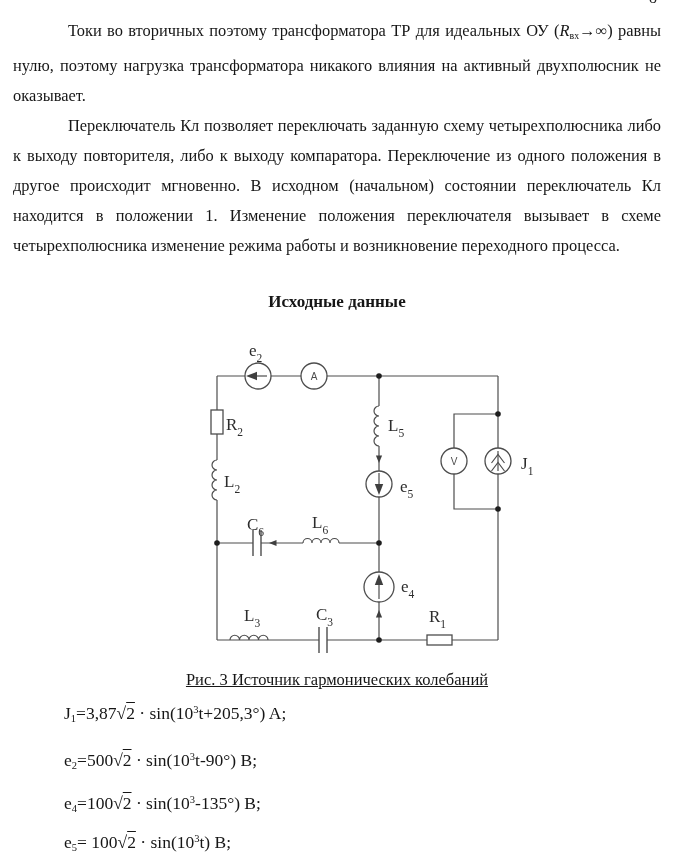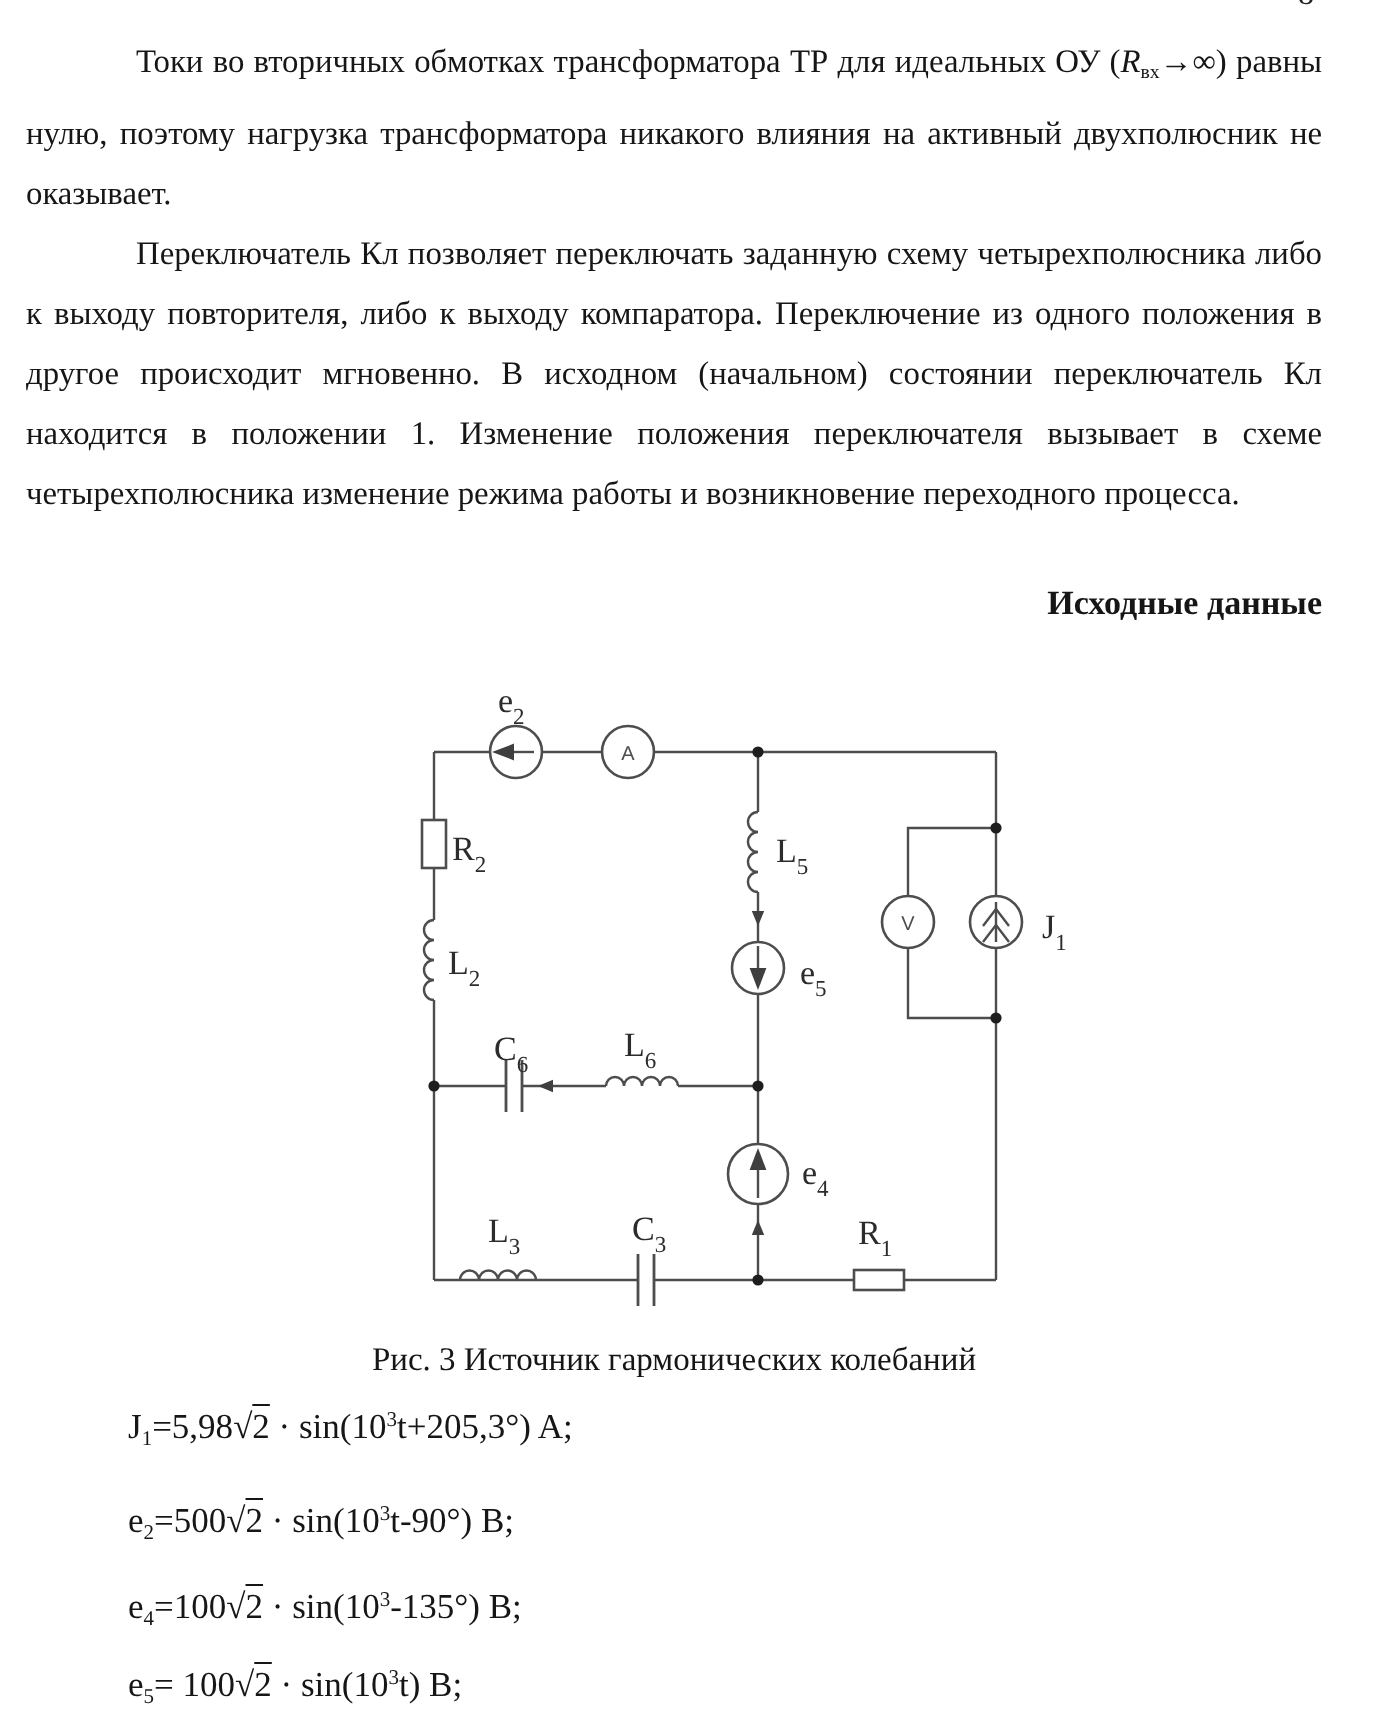--- a/index.html
+++ b/index.html
@@ -15,47 +15,47 @@
     position:absolute;left:13px;top:16px;width:648px;
     font-size:16.4px;line-height:30px;text-align:justify;
   }
   .para{margin:0;text-indent:55px;}
   .seg-sub{font-size:0.6em;vertical-align:-0.32em;}
   .seg-sup{font-size:0.6em;vertical-align:0.55em;}
   .seg-italic{font-style:italic;}
   .seg-root{text-decoration:overline;}
   .heading{
     position:absolute;left:13px;top:291px;width:648px;margin:0;
-    text-align:right;font-weight:bold;font-size:17px;line-height:22px;
+    text-align:center;font-weight:bold;font-size:17px;line-height:22px;
   }
   .circuit{position:absolute;left:195px;top:336px;}
   .circuit .stroke{fill:none;stroke:#4d4d4d;stroke-width:1.2;}
   .circuit .thick{fill:none;stroke:#4d4d4d;stroke-width:1.4;}
   .circuit .white{fill:#ffffff;stroke:#4d4d4d;stroke-width:1.3;}
   .circuit .solid{fill:#3f3f3f;stroke:none;}
   .circuit .dot{fill:#1e1e1e;stroke:none;}
   .clabel{font-family:"Liberation Serif","DejaVu Serif",serif;font-size:17px;fill:#2c2c2c;}
   .csub{font-size:11.5px;}
   .cmeter{font-family:"Liberation Sans","DejaVu Sans",sans-serif;font-size:10px;fill:#4d4d4d;text-anchor:middle;}
   .caption{
     position:absolute;left:13px;top:670px;width:648px;margin:0;
-    text-align:center;font-size:16.5px;
+    text-align:center;font-size:16.5px;text-decoration:underline;
   }
   .formula{
     position:absolute;left:64px;font-size:17.5px;white-space:nowrap;
   }
   .f1{top:703px;} .f2{top:750px;} .f3{top:793px;} .f4{top:832px;}
 </style>
 </head>
 <body>
 
 <div class="page-number">8</div>
 
 <div class="textblock">
-  <p class="para"><span>Токи во вторичных обмотках трансформатора ТР для идеальных ОУ (</span><span class="seg-italic">R</span><span class="seg-sub">вх</span><span>→∞) равны нулю, поэтому нагрузка трансформатора никакого влияния на активный двухполюсник не оказывает.</span></p>
+  <p class="para"><span>Токи во вторичных поэтому трансформатора ТР для идеальных ОУ (</span><span class="seg-italic">R</span><span class="seg-sub">вх</span><span>→∞) равны нулю, поэтому нагрузка трансформатора никакого влияния на активный двухполюсник не оказывает.</span></p>
   <p class="para"><span>Переключатель Кл позволяет переключать заданную схему четырехполюсника либо к выходу повторителя, либо к выходу компаратора. Переключение из одного положения в другое происходит мгновенно. В исходном (начальном) состоянии переключатель Кл находится в положении 1. Изменение положения переключателя вызывает в схеме четырехполюсника изменение режима работы и возникновение переходного процесса.</span></p>
 </div>
 
 <h3 class="heading">Исходные данные</h3>
 
 <svg class="circuit" width="350" height="326" viewBox="195 336 350 326" xmlns="http://www.w3.org/2000/svg">
 
   <g>
     <path class="stroke" d="M217 376 H498"></path>
     <path class="stroke" d="M217 376 V460 M217 500 V640"></path>
@@ -143,17 +143,17 @@
     <text class="clabel" x="244" y="621"><tspan>L</tspan><tspan class="csub" dy="6">3</tspan></text>
     <text class="clabel" x="316" y="620"><tspan>C</tspan><tspan class="csub" dy="6">3</tspan></text>
     <text class="clabel" x="429" y="622"><tspan>R</tspan><tspan class="csub" dy="6">1</tspan></text>
     <text class="clabel" x="521" y="469"><tspan>J</tspan><tspan class="csub" dy="6">1</tspan></text>
   </g>
 </svg>
 
 <p class="caption">Рис. 3 Источник гармонических колебаний</p>
 
 <div>
-  <div class="formula f1"><span>J</span><span class="seg-sub">1</span><span>=5,98</span><span>√</span><span class="seg-root">2</span><span> · sin(10</span><span class="seg-sup">3</span><span>t+205,3°) A;</span></div>
+  <div class="formula f1"><span>J</span><span class="seg-sub">1</span><span>=3,87</span><span>√</span><span class="seg-root">2</span><span> · sin(10</span><span class="seg-sup">3</span><span>t+205,3°) A;</span></div>
   <div class="formula f2"><span>e</span><span class="seg-sub">2</span><span>=500</span><span>√</span><span class="seg-root">2</span><span> · sin(10</span><span class="seg-sup">3</span><span>t-90°) В;</span></div>
   <div class="formula f3"><span>e</span><span class="seg-sub">4</span><span>=100</span><span>√</span><span class="seg-root">2</span><span> · sin(10</span><span class="seg-sup">3</span><span>-135°) В;</span></div>
   <div class="formula f4"><span>e</span><span class="seg-sub">5</span><span>= 100</span><span>√</span><span class="seg-root">2</span><span> · sin(10</span><span class="seg-sup">3</span><span>t) В;</span></div>
 </div>
 
 </body></html>

